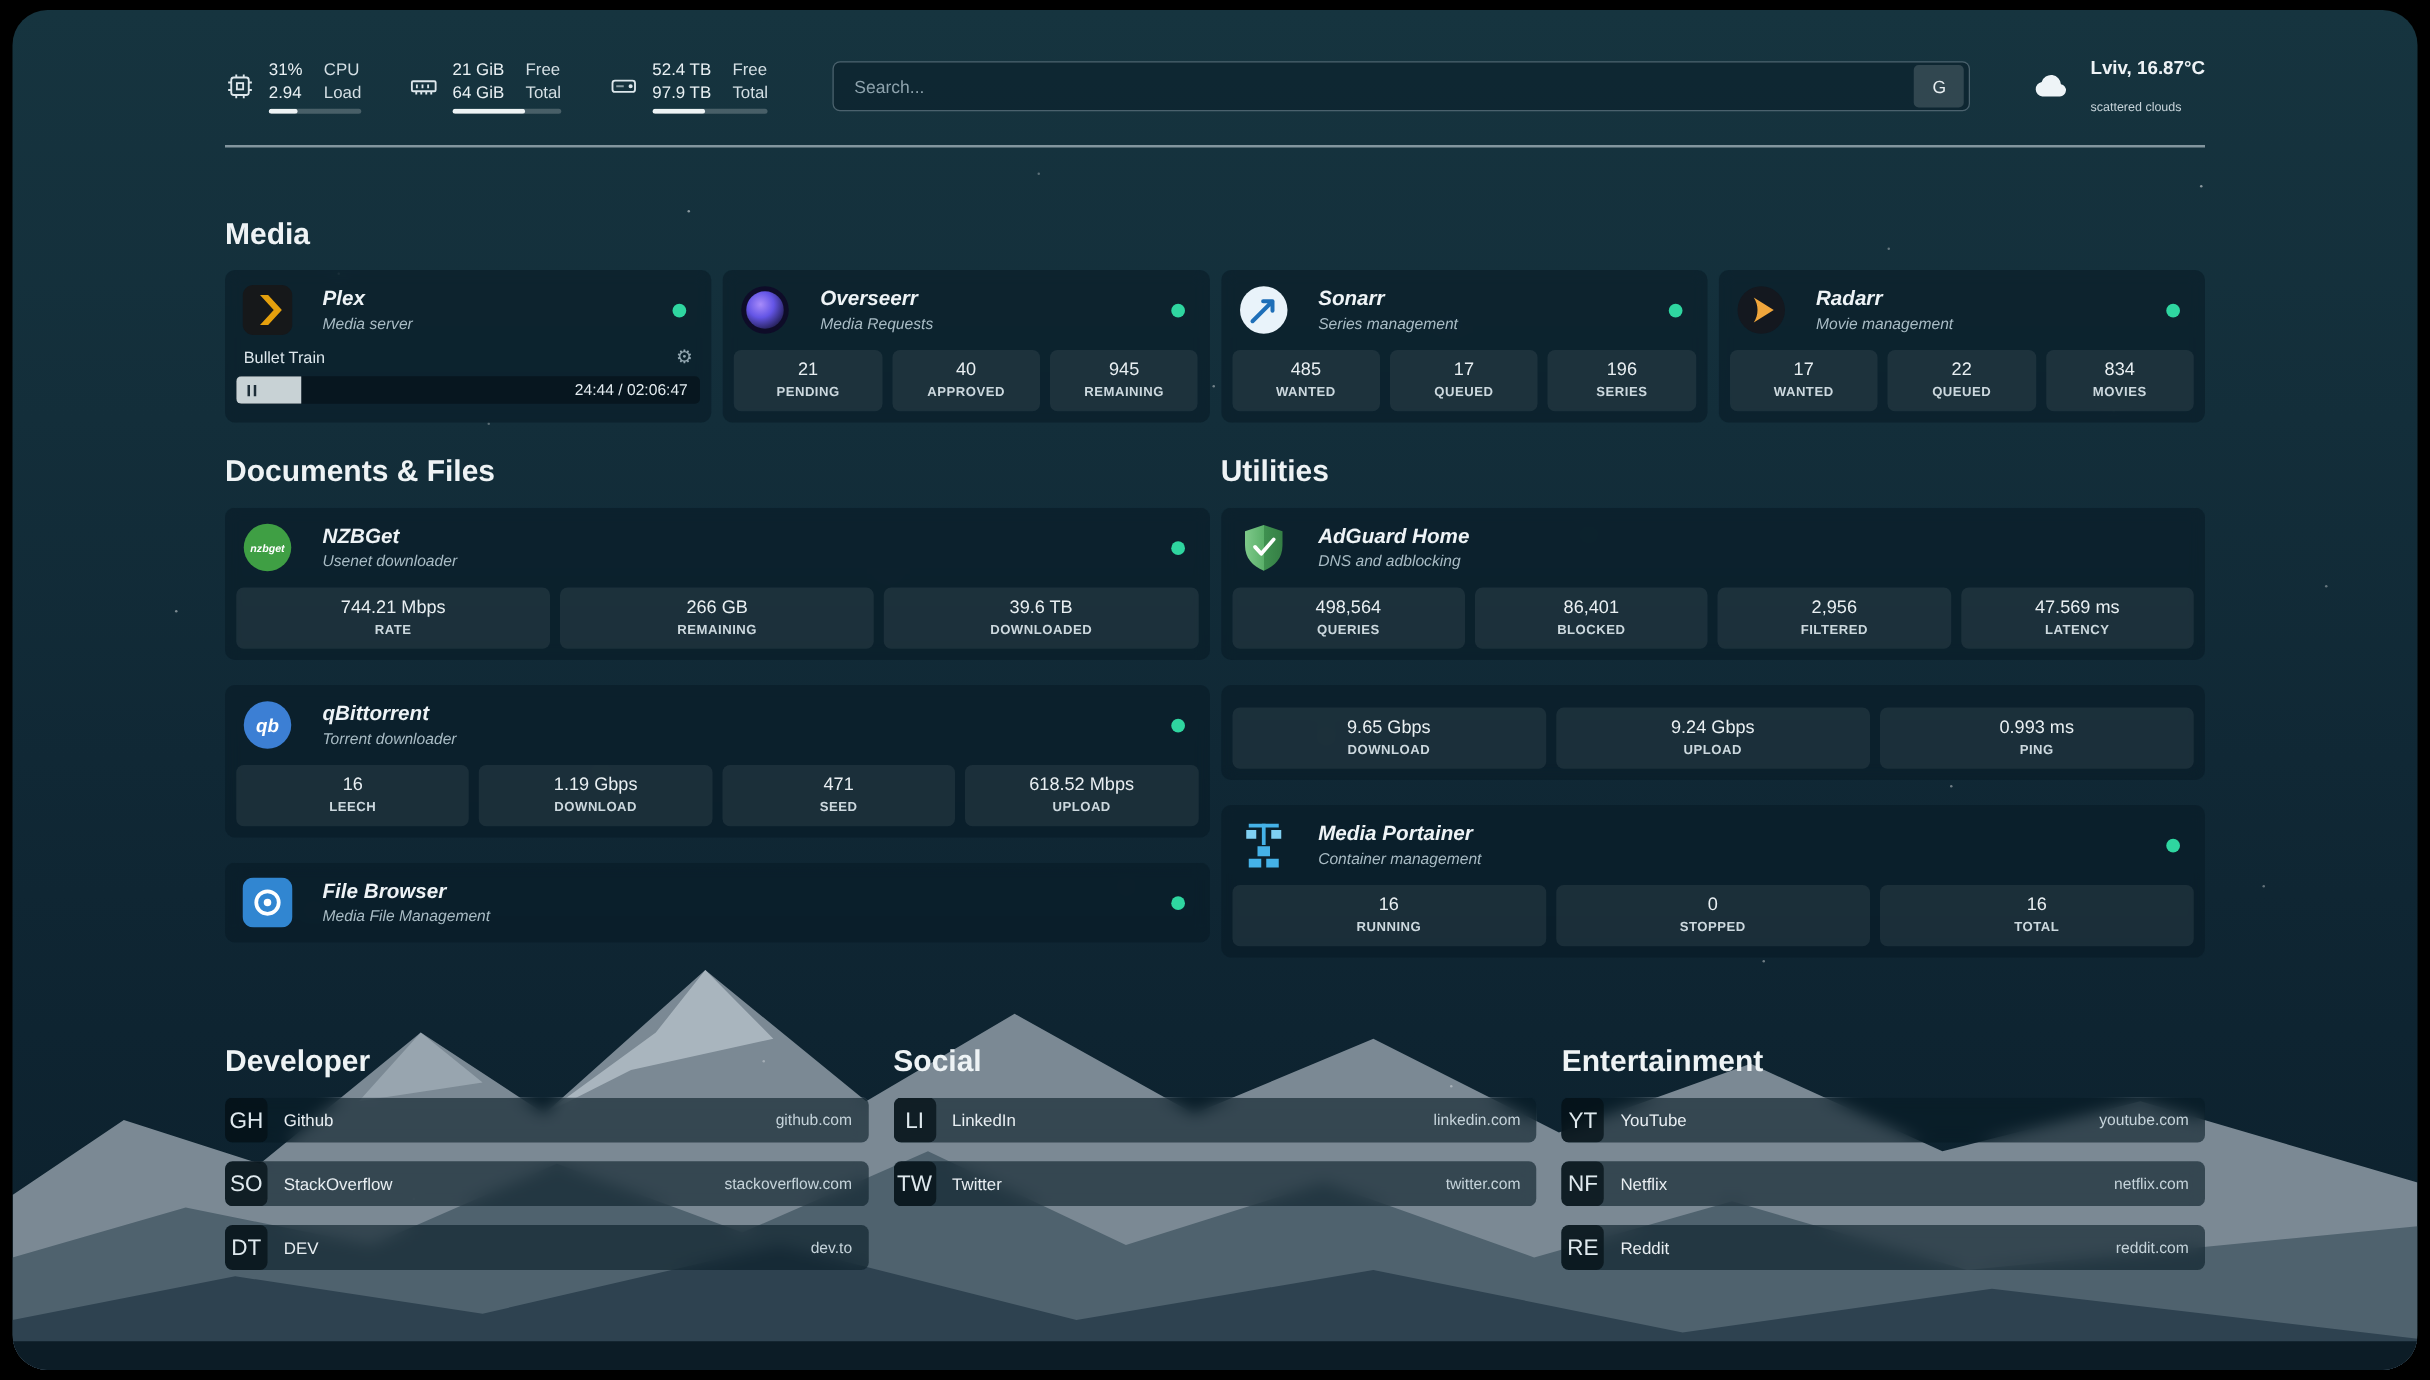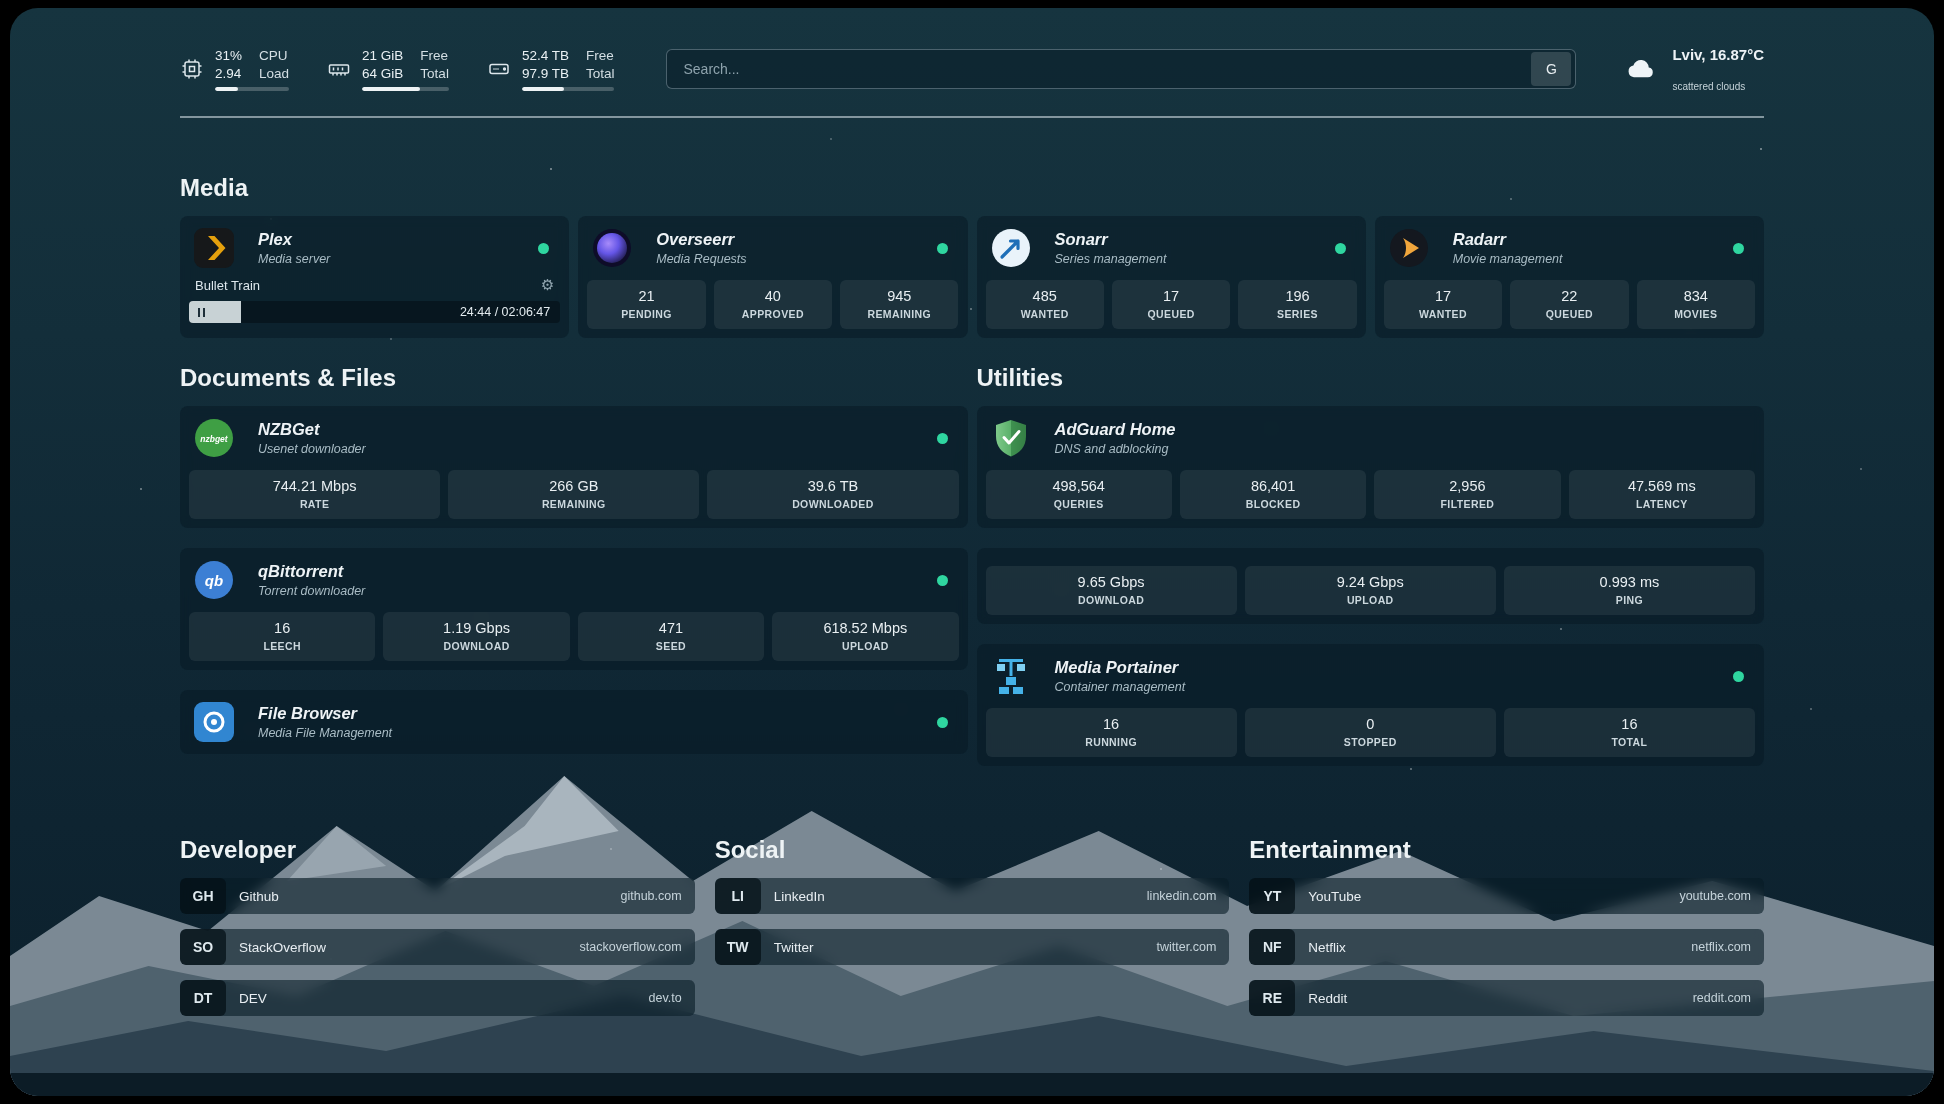--- a/index.html
+++ b/index.html
@@ -81,21 +81,21 @@
   .gear { color:#93a7b1; font-size:15px; cursor:pointer; }
   .mediabar { position:relative; height:22px; background:rgba(5,15,22,.6); border-radius:4px; display:flex; align-items:center; overflow:hidden; }
   .mediabar .fill { position:absolute; left:0; top:0; bottom:0; background:rgba(235,243,246,.85); }
   .pause { position:relative; z-index:2; margin-left:9px; width:7px; height:9px; border-left:2.5px solid #1d2e38; border-right:2.5px solid #1d2e38; cursor:pointer; }
   .mtime { margin-left:auto; position:relative; z-index:2; padding-right:10px; font-size:12.5px; color:#e4ecf0; }
 
   
   .bookmarks { margin-top:70px; display:grid; grid-template-columns:1fr 1fr 1fr; gap:20px; align-items:start; }
   .bk-rows { margin-top:14px; }
   .bk-row { display:flex; align-items:center; height:36px; background:rgba(7,26,36,.6); border-radius:6px; margin-bottom:15px; overflow:hidden; cursor:pointer; backdrop-filter:blur(6px); }
-  .bk-abbr { width:46px; align-self:stretch; background:rgba(4,16,23,.75); display:flex; align-items:center; justify-content:center; font-size:14px; font-weight:700; color:#dfe9ee; border-radius:6px; flex:0 0 auto; }
+  .bk-abbr { width:34px; align-self:stretch; background:rgba(4,16,23,.75); display:flex; align-items:center; justify-content:center; font-size:18px; font-weight:400; color:#dfe9ee; border-radius:6px; flex:0 0 auto; }
   .bk-name { margin-left:13px; font-size:13.5px; color:#e8eef2; }
   .bk-url { margin-left:auto; margin-right:13px; font-size:12.5px; color:#c5d3da; }
 </style>
 </head>
 <body>
 
 <div class="frame">
 <div class="screen">
 
   <svg class="mountains" viewBox="0 0 1944 470" preserveAspectRatio="none">

